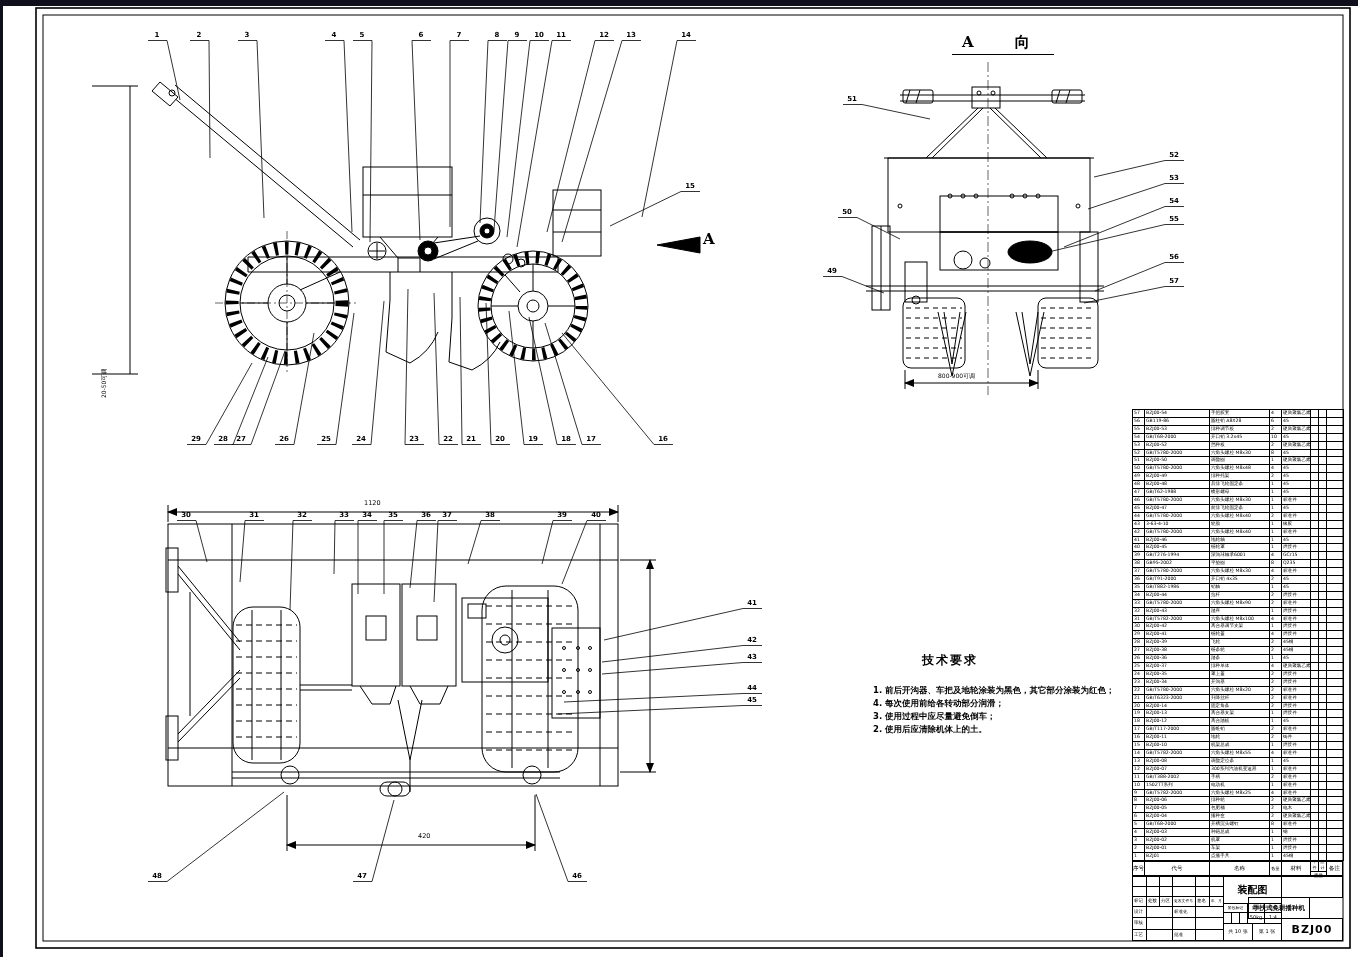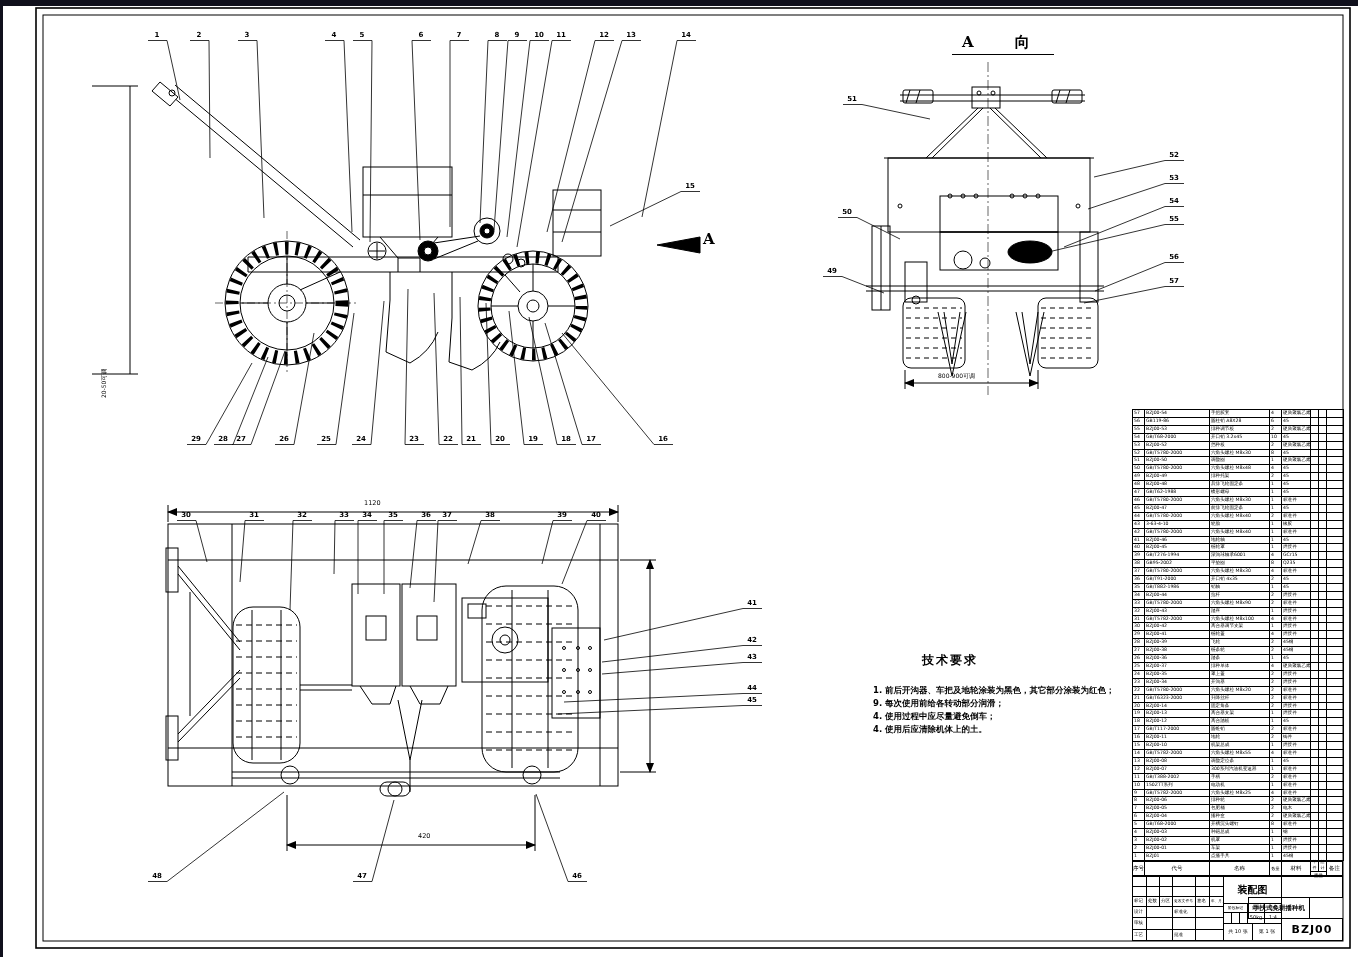--- a/index.html
+++ b/index.html
@@ -410,23 +410,23 @@
 <div class="txt viewlabel" style="left:952px;top:33px;">A  向</div>
 <div class="txt arrow-a" style="left:703px;top:230px;">A</div>
 
 <div class="txt dim" style="left:364px;top:499px;">1120</div>
 <div class="txt dim" style="left:418px;top:832px;">420</div>
 <div class="txt dim" style="left:938px;top:372px;font-size:6px;">800-900可调</div>
 <div class="txt dim dim-v" style="left:100px;top:398px;font-size:6px;">20-50可调</div>
 
 <div class="txt tech-title" style="left:922px;top:652px;">技术要求</div>
 <div class="txt tech-item" style="left:873px;top:684px;">1. 前后开沟器、车把及地轮涂装为黑色，其它部分涂装为红色；</div>
-<div class="txt tech-item" style="left:873px;top:697px;">9. 每次使用前给各转动部分润滑；</div>
-<div class="txt tech-item" style="left:873px;top:710px;">4. 使用过程中应尽量避免倒车；</div>
-<div class="txt tech-item" style="left:873px;top:723px;">4. 使用后应清除机体上的土。</div>
+<div class="txt tech-item" style="left:873px;top:697px;">4. 每次使用前给各转动部分润滑；</div>
+<div class="txt tech-item" style="left:873px;top:710px;">3. 使用过程中应尽量避免倒车；</div>
+<div class="txt tech-item" style="left:873px;top:723px;">2. 使用后应清除机体上的土。</div>
 
 <table class="bom">
   <colgroup>
     <col style="width:12px">
         <col style="width:65px">
         <col style="width:60px">
         <col style="width:12px">
     <col style="width:29px">
         <col style="width:8px">
         <col style="width:8px">

